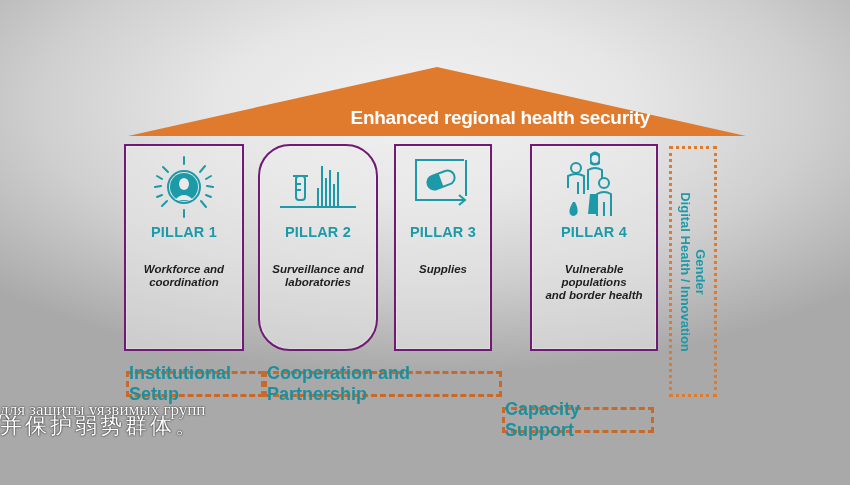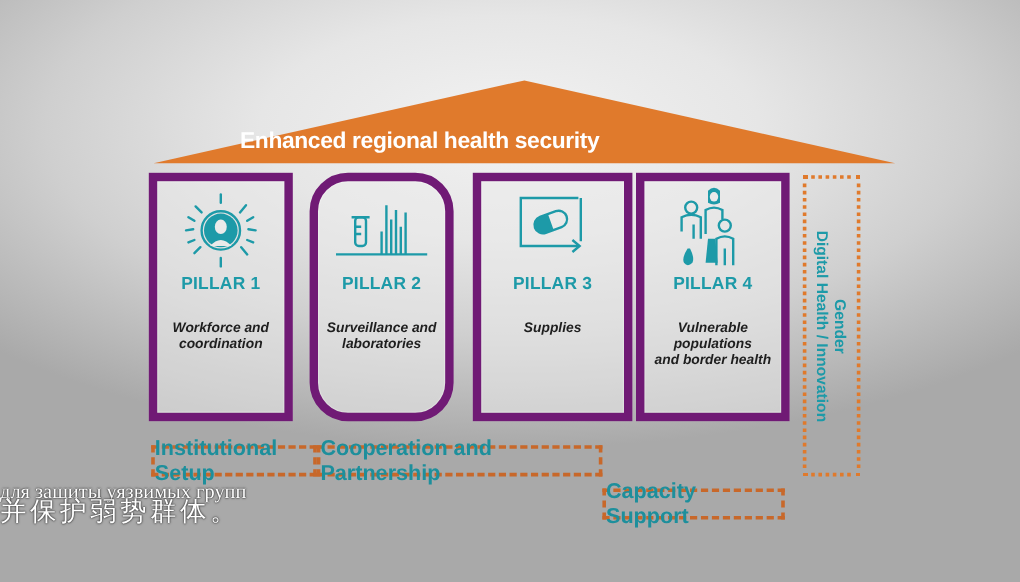--- a/index.html
+++ b/index.html
@@ -3,27 +3,27 @@
 <meta charset="utf-8">
 <style>
   html, body { margin:0; padding:0; }
   body {
     width:850px; height:485px; overflow:hidden; position:relative;
     background: radial-gradient(ellipse 70% 55% at 50% 22%, #f2f2f2 0%, #e6e6e6 35%, #cfcfcf 65%, #a9a9a9 100%);
     font-family: "Liberation Sans", sans-serif;
   }
   .roof { position:absolute; left:0; top:0; width:850px; height:140px; }
   .roof-title {
-    position:absolute; left:200px; width:450px; top:107px; text-align:left;
+    position:absolute; left:200px; width:450px; top:107px; text-align:right;
     color:#fff; font-weight:bold; font-size:19px; letter-spacing:-0.3px;
     font-family: "Liberation Sans", sans-serif;
   }
   .pillar {
     position:absolute; top:144px; height:207px; box-sizing:border-box;
-    border:7px solid #701a75; background: rgba(235,235,235,0.55);
+    border:2px solid #701a75; background: rgba(235,235,235,0.55);
     box-shadow: inset 0 0 0 1px rgba(255,255,255,0.25);
   }
   .pillar .icon { position:absolute; left:50%; transform:translateX(-50%); top:8px; }
   .pillar .ptitle {
     position:absolute; left:0; right:0; top:78px; text-align:center;
     color:#1d9aa8; font-weight:bold; font-size:14.5px; letter-spacing:0.2px;
   }
   .pillar .pdesc {
     position:absolute; left:0; right:0; top:97px; text-align:center;
     color:#1e1e1e; font-weight:bold; font-style:italic; font-size:11.5px; line-height:13px;
@@ -102,21 +102,21 @@
         <line x1="56" y1="47" x2="56" y2="24"></line>
         <line x1="60" y1="47" x2="60" y2="12"></line>
       </g>
     </svg>
   </div>
   <div class="ptitle">PILLAR 2</div>
   <div class="pdesc">Surveillance and
 laboratories</div>
 </div>
 
-<div class="pillar" style="left:394px; width:133px;">
+<div class="pillar" style="left:394px; width:98px;">
   <div class="icon" style="top:12px;">
     <svg width="60" height="50" viewBox="0 0 60 50">
       <g stroke="#1d9aa8" stroke-width="2" fill="none">
         <polyline points="51,2 3,2 3,42 51,42"></polyline>
         <line x1="53" y1="2" x2="53" y2="38"></line>
         <polyline points="46,37 52,42 46,47"></polyline>
       </g>
       <g transform="rotate(-20 28 22)">
         <rect x="14" y="15" width="28" height="14" rx="7" fill="none" stroke="#1d9aa8" stroke-width="2"></rect>
         <path d="M21 15 A7 7 0 0 0 21 29 L28 29 L28 15 Z" fill="#1d9aa8"></path>

